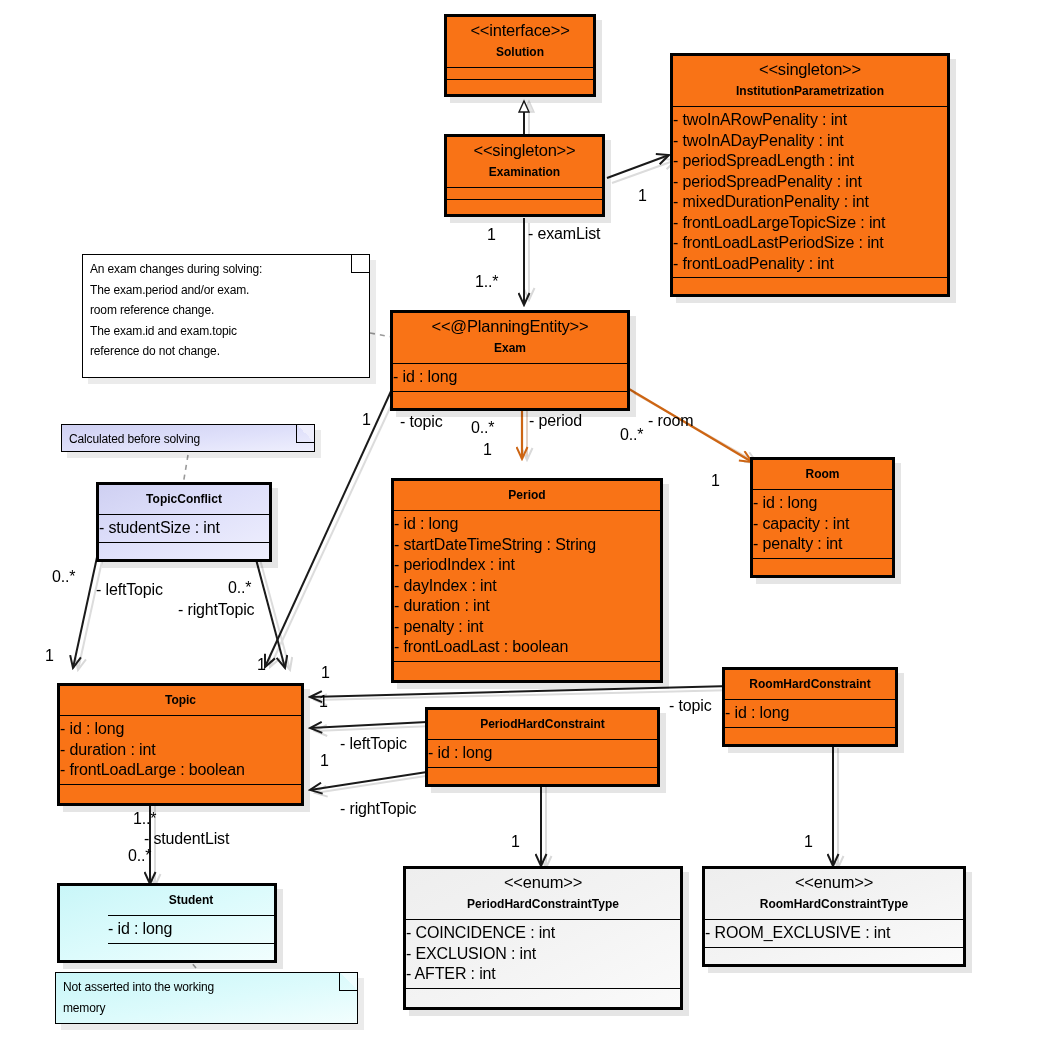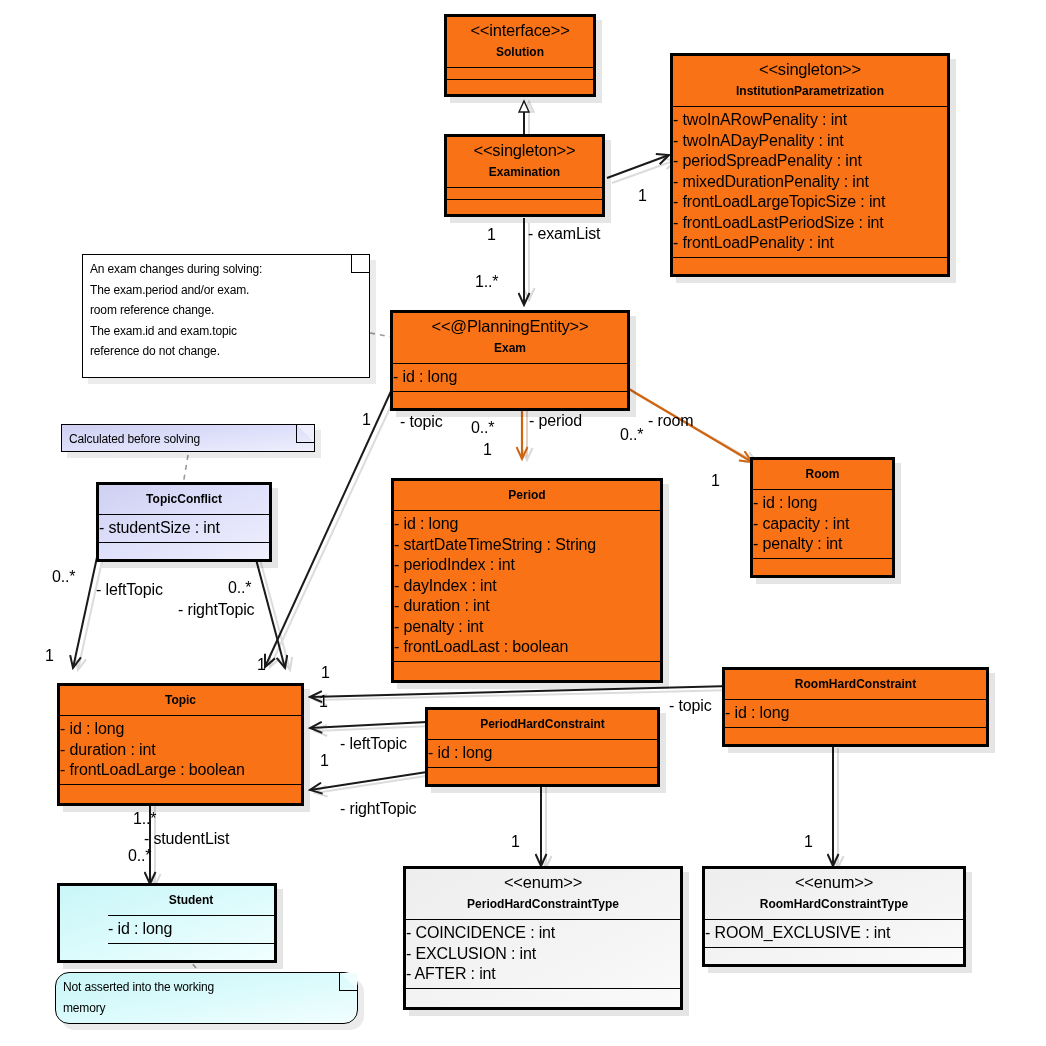--- a/index.html
+++ b/index.html
@@ -97,21 +97,21 @@
   .note-fold {
     position: absolute;
     top: 0; right: 0;
     width: 17px; height: 17px;
     background: linear-gradient(to bottom left, #ffffff 0%, #ffffff 50%, transparent 50%);
     border-left: 1px solid #000;
     border-bottom: 1px solid #000;
   }
   .note-lav { background: linear-gradient(to bottom right, #cfd0f2 0%, #dfe0fa 55%, #efeffd 100%); }
   .note-lav .note-fold { background: linear-gradient(to bottom left, #eeeefc 0%, #eeeefc 50%, transparent 50%); }
-  .note-cyan { background: linear-gradient(to bottom right, #c9f6f8 0%, #ddfbfc 55%, #f2fefe 100%); border-radius: 14px; }
+  .note-cyan { background: linear-gradient(to bottom right, #c9f6f8 0%, #ddfbfc 55%, #f2fefe 100%); }
   .note-cyan .note-fold { background: linear-gradient(to bottom left, #eefdfe 0%, #eefdfe 50%, transparent 50%); }
   
   .elabel {
     position: absolute;
     font-size: 16px;
     line-height: 19px;
     color: #000;
     white-space: nowrap;
     letter-spacing: -0.15px;
     z-index: 6;
@@ -245,20 +245,21 @@
 
   <div class="uml-class" style="left:670px; top:53px; width:280px;">
     <div class="cbody fill-white">
       <div class="sect title-sect">
         <span class="stereo">&lt;&lt;singleton&gt;&gt;</span>
         <span class="cname">InstitutionParametrization</span>
       </div>
       <div class="sect attrs">
         <div class="attr">- twoInARowPenality : int</div>
         <div class="attr">- twoInADayPenality : int</div>
+        <div class="attr">- periodSpreadLength : int</div>
         <div class="attr">- periodSpreadPenality : int</div>
         <div class="attr">- mixedDurationPenality : int</div>
         <div class="attr">- frontLoadLargeTopicSize : int</div>
         <div class="attr">- frontLoadLastPeriodSize : int</div>
         <div class="attr">- frontLoadPenality : int</div>
       </div>
       <div class="sect last ops" style="height:16px;"></div>
     </div>
   </div>
 
@@ -350,21 +351,21 @@
       <div class="sect title-sect">
         <span class="cname">PeriodHardConstraint</span>
       </div>
       <div class="sect attrs">
         <div class="attr">- id : long</div>
       </div>
       <div class="sect last ops" style="height:16px;"></div>
     </div>
   </div>
 
-  <div class="uml-class" style="left:722px; top:667px; width:267px;">
+  <div class="uml-class" style="left:722px; top:667px; width:176px;">
     <div class="cbody fill-white">
       <div class="sect title-sect">
         <span class="cname">RoomHardConstraint</span>
       </div>
       <div class="sect attrs">
         <div class="attr">- id : long</div>
       </div>
       <div class="sect last ops" style="height:16px;"></div>
     </div>
   </div>

